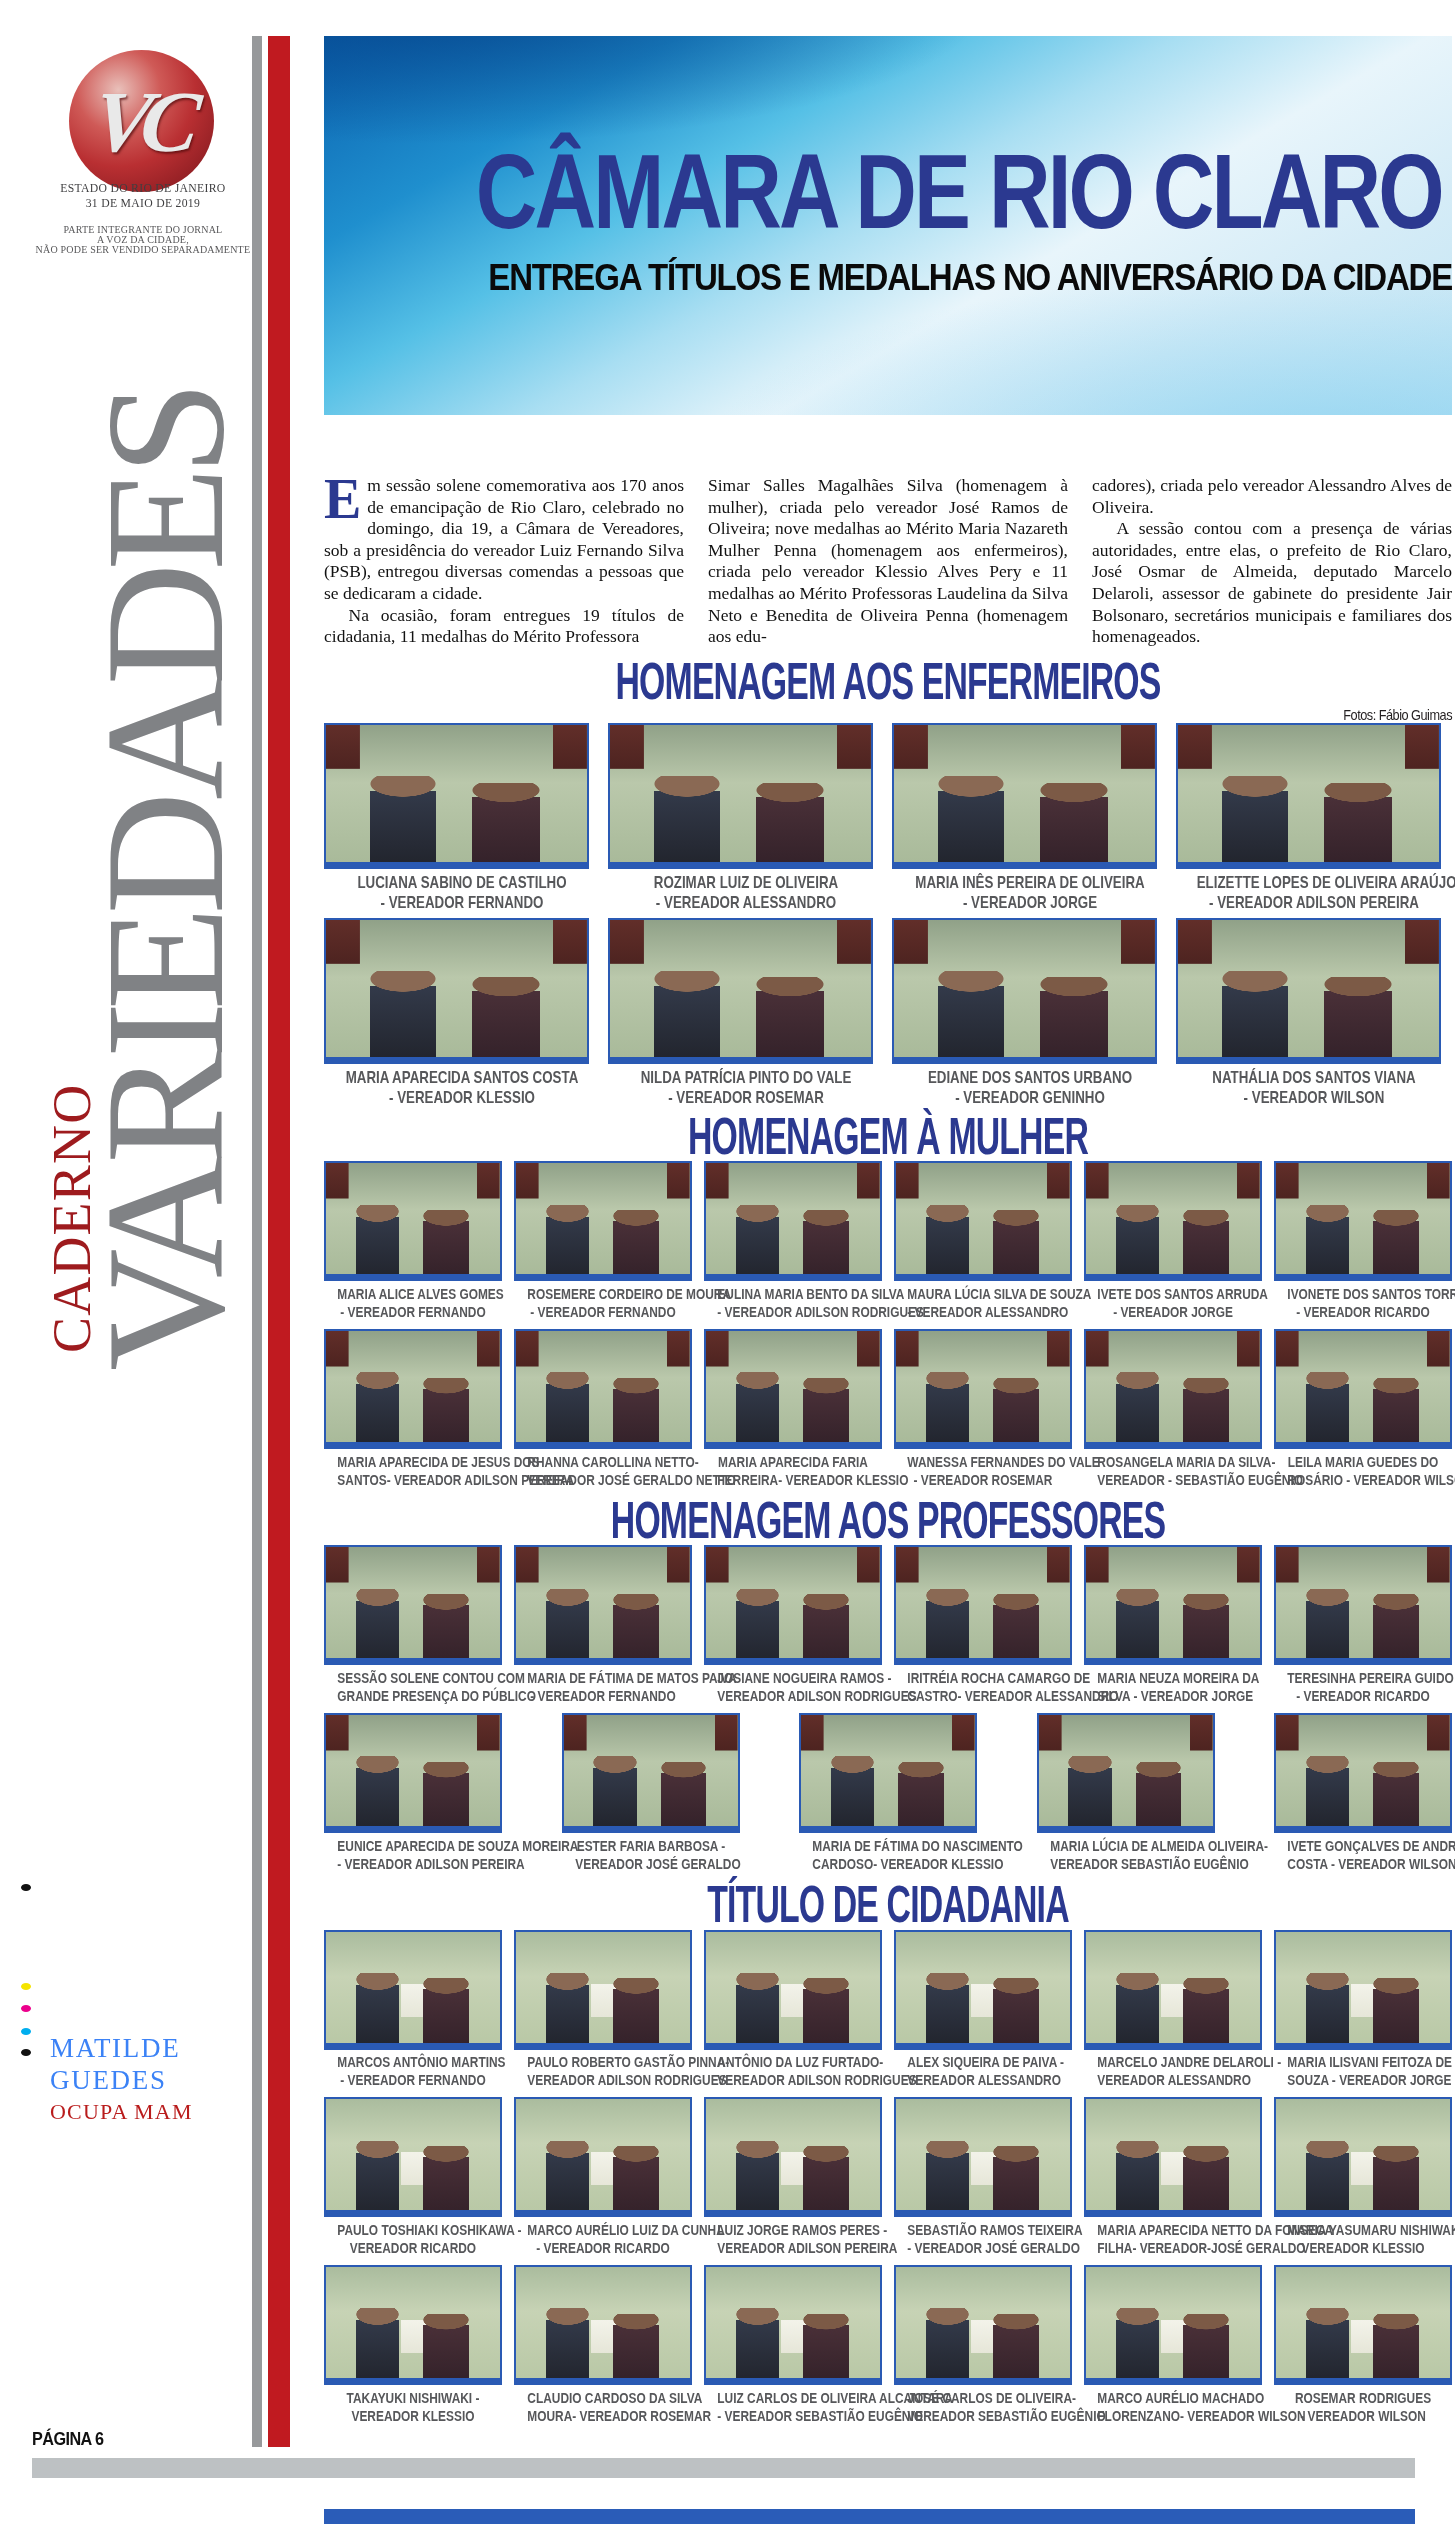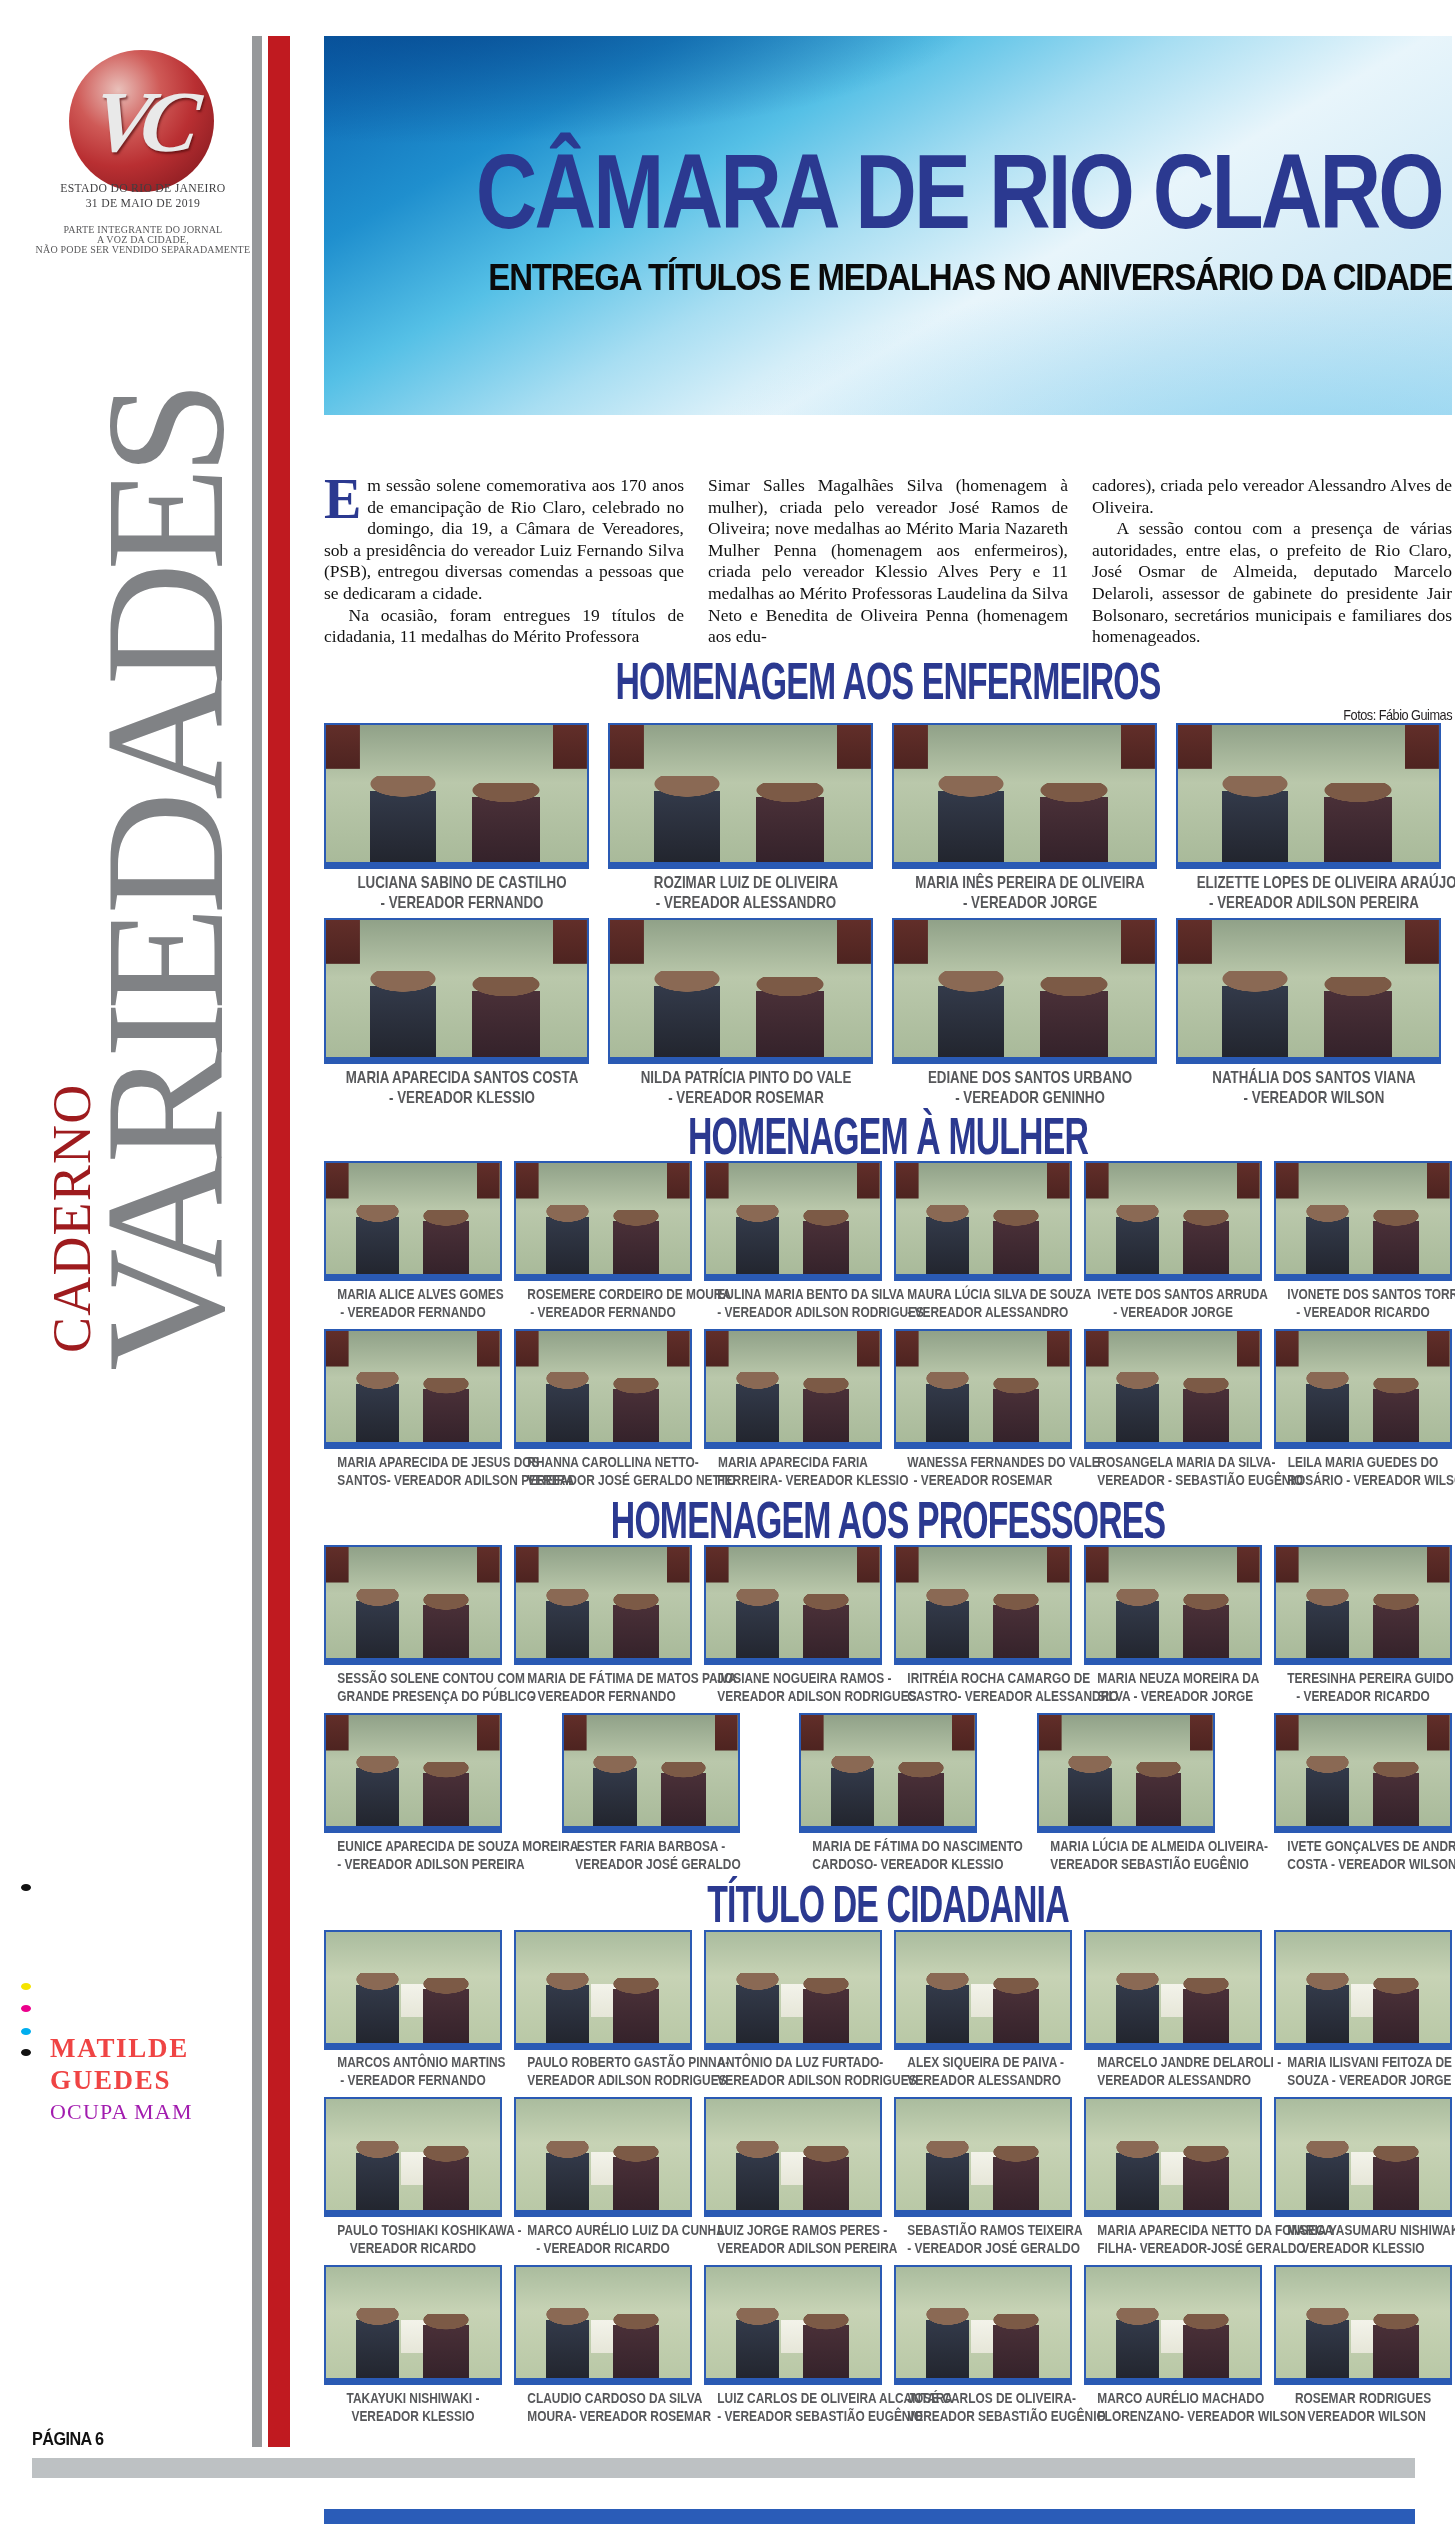--- a/index.html
+++ b/index.html
@@ -20,23 +20,23 @@
   .masthead .note{margin-top:15px;font-size:10px;line-height:10px;color:#58585a;letter-spacing:0.2px;}
   .variedades{position:absolute;left:98px;top:1371px;transform:rotate(-90deg);transform-origin:0 0;
         font-family:"Liberation Serif",serif;font-size:170px;line-height:135px;color:#808285;
         letter-spacing:-8.2px;white-space:nowrap;}
   .caderno{position:absolute;left:41px;top:1353px;transform:rotate(-90deg);transform-origin:0 0;
         font-family:"Liberation Serif",serif;font-size:54px;color:#9e1b1e;letter-spacing:1.2px;white-space:nowrap;}
   .stripe-gray{position:absolute;left:252px;top:36px;width:10px;height:2411px;background:#97999b;}
   .stripe-red{position:absolute;left:268px;top:36px;width:22px;height:2411px;background:#c01a20;}
   .dot{position:absolute;left:21px;width:10px;height:7px;border-radius:50%;}
   .author{position:absolute;left:50px;top:2033px;font-family:"Liberation Serif",serif;
-        font-weight:bold;font-size:27px;line-height:31.5px;color:#ef4444;letter-spacing:1.7px;}
+        font-weight:normal;font-size:27px;line-height:31.5px;color:#3b82f6;letter-spacing:1.7px;}
   .author-sub{position:absolute;left:50px;top:2099px;font-family:"Liberation Serif",serif;
-        font-size:22px;color:#a21caf;letter-spacing:1.2px;}
+        font-size:22px;color:#b91c1c;letter-spacing:1.2px;}
   .page-label{position:absolute;left:32px;top:2429px;font-weight:bold;font-size:18px;color:#111;
         letter-spacing:-0.6px;transform:scaleX(.9);transform-origin:0 50%;}
 
   
   .banner{position:absolute;left:324px;top:36px;width:1128px;height:379px;
      background:
        radial-gradient(90% 80% at 88% 110%, rgba(110,200,238,.55) 0%, rgba(110,200,238,0) 60%),
        radial-gradient(70% 55% at 10% -10%, rgba(6,70,140,.9) 0%, rgba(6,70,140,0) 70%),
        linear-gradient(150deg, #0b63b0 0%, #1f8fce 20%, #55c0e6 34%, #a8def2 48%, #e8f5fb 62%, #d5ecf7 78%, #bfe4f4 100%);
      display:flex;flex-direction:column;align-items:flex-end;padding-top:111px;box-sizing:border-box;}

